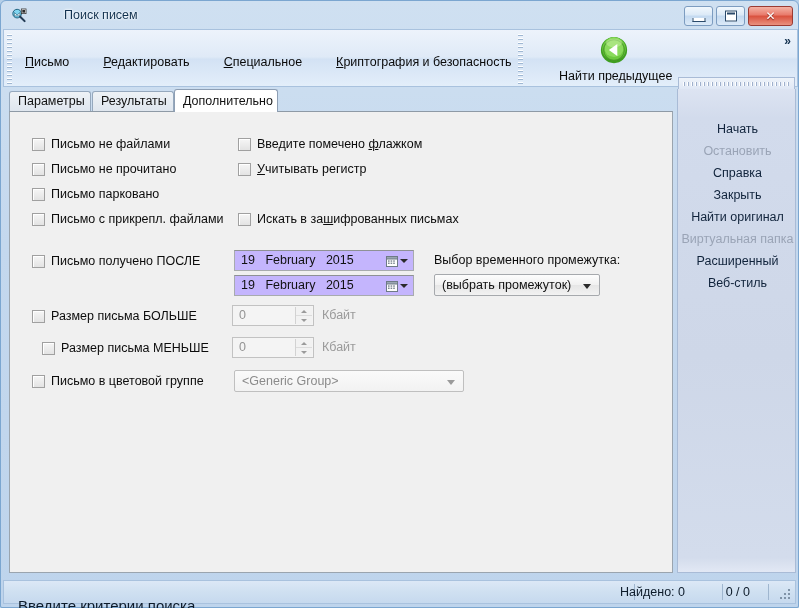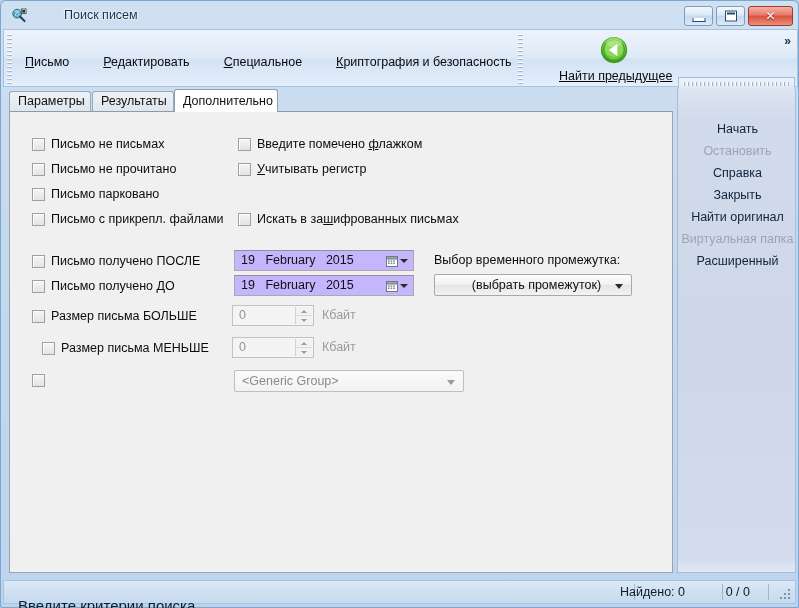--- a/index.html
+++ b/index.html
@@ -79,21 +79,21 @@
     position:absolute;left:514px;top:28px;width:283px;height:58px;
     background:linear-gradient(180deg,#edf3fb 0%,#dfeaf7 48%,#d3e2f4 52%,#e3eefa 100%);
     border:1px solid #a9c2de;border-left:none;
     box-sizing:border-box;
   }
   .tbtn{
     position:absolute;left:44px;top:3px;width:110px;height:52px;
     text-align:center;cursor:default;
   }
   .tbtn .ico{margin:2px auto 0;width:30px;height:30px;}
-  .tbtn .lbl{font-size:12.5px;color:#0a0a0a;margin-top:1px;white-space:nowrap;text-decoration:underline;}
+  .tbtn .lbl{font-size:12.5px;color:#0a0a0a;margin-top:1px;white-space:nowrap;}
   .overflow{
     position:absolute;right:6px;top:4px;font-size:12px;font-weight:bold;color:#12314f;cursor:default;
   }
   
   .tabstrip{
     position:absolute;left:8px;top:88px;width:664px;height:22px;
   }
   .tab{
     position:absolute;top:2px;height:20px;box-sizing:border-box;
     border:1px solid #95a8bd;border-bottom:none;border-radius:3px 3px 0 0;
@@ -274,21 +274,21 @@
   <div class="tabstrip">
     <div class="tab" style="left:0px;width:82px;">Параметры</div>
     <div class="tab" style="left:83px;width:82px;">Результаты</div>
     <div class="tab active" style="left:165px;width:104px;">Дополнительно</div>
   </div>
 
   <div class="content">
 
     <div class="cb-row" style="left:22px;top:25px;">
       <span class="cbx"></span>
-      <span class="cb-lab">Письмо не письмах</span>
+      <span class="cb-lab">Письмо не файлами</span>
     </div>
     <div class="cb-row" style="left:22px;top:50px;">
       <span class="cbx"></span>
       <span class="cb-lab">Письмо не прочитано</span>
     </div>
     <div class="cb-row" style="left:22px;top:75px;">
       <span class="cbx"></span>
       <span class="cb-lab">Письмо парковано</span>
     </div>
     <div class="cb-row" style="left:22px;top:100px;">
@@ -329,24 +329,20 @@
               <rect x="7.2" y="5.4" width="1.6" height="1.3"></rect>
             <rect x="2" y="7.6" width="1.6" height="1.3"></rect>
               <rect x="4.6" y="7.6" width="1.6" height="1.3"></rect>
               <rect x="7.2" y="7.6" width="1.6" height="1.3"></rect>
           </g>
         </svg>
         <span class="mini-caret"></span>
       </div>
     </div>
 
-    <div class="cb-row" style="left:22px;top:167px;">
-      <span class="cbx"></span>
-      <span class="cb-lab">Письмо получено ДО</span>
-    </div>
     <div class="datefield" style="left:224px;top:163px;">
       <div class="dparts">
         <span>19</span>
         <span>February</span>
         <span>2015</span>
       </div>
       <div class="cal-btn">
         <svg class="cal-ico" viewBox="0 0 12 12">
           <rect x="0.5" y="1.5" width="11" height="10" fill="#fdfdfd" stroke="#6e7a86" stroke-width="1"></rect>
           <rect x="0.5" y="1.5" width="11" height="2.5" fill="#9aa6b2" stroke="#6e7a86" stroke-width="1"></rect>
@@ -357,21 +353,21 @@
             <rect x="2" y="7.6" width="1.6" height="1.3"></rect>
               <rect x="4.6" y="7.6" width="1.6" height="1.3"></rect>
               <rect x="7.2" y="7.6" width="1.6" height="1.3"></rect>
           </g>
         </svg>
         <span class="mini-caret"></span>
       </div>
     </div>
 
     <div class="field-label" style="left:424px;top:141px;">Выбор временного промежутка:</div>
-    <div class="combo" style="left:424px;top:162px;width:198px;text-align:center;">
+    <div class="combo" style="left:424px;top:162px;width:166px;">
       <span>(выбрать промежуток)</span>
       <span class="caret"></span>
     </div>
 
     <div class="cb-row" style="left:22px;top:197px;">
       <span class="cbx"></span>
       <span class="cb-lab">Размер письма БОЛЬШЕ</span>
     </div>
     <div class="spin" style="left:222px;top:193px;">
       <span class="val">0</span>
@@ -398,38 +394,40 @@
           </div>
         <div>
             <span class="ar-d"></span>
           </div>
       </div>
     </div>
     <div class="unit" style="left:312px;top:228px;">Кбайт</div>
 
     <div class="cb-row" style="left:22px;top:262px;">
       <span class="cbx"></span>
+      <span class="cb-lab">Письмо в цветовой группе</span>
     </div>
     <div class="combo disabled" style="left:224px;top:258px;width:230px;">
       <span>&lt;Generic Group&gt;</span>
       <span class="caret"></span>
     </div>
   </div>
 
   <div class="sidebar">
     <div class="sb-top">
       <div class="sb-grip"></div>
     </div>
     <div class="sb-item" style="top:30px;">Начать</div>
     <div class="sb-item disabled" style="top:52px;">Остановить</div>
     <div class="sb-item" style="top:74px;">Справка</div>
     <div class="sb-item" style="top:96px;">Закрыть</div>
     <div class="sb-item" style="top:118px;">Найти оригинал</div>
     <div class="sb-item disabled" style="top:140px;">Виртуальная папка</div>
     <div class="sb-item" style="top:162px;">Расширенный</div>
+    <div class="sb-item" style="top:184px;">Веб-стиль</div>
   </div>
 
   <div class="statusbar">
     <div class="st-text">Введите критерии поиска</div>
     <div class="st-sep" style="right:160px;"></div>
     <div class="st-found">Найдено: 0</div>
     <div class="st-sep" style="right:72px;"></div>
     <div class="st-page">0 / 0</div>
     <div class="st-sep" style="right:26px;"></div>
     <div class="resize-grip"></div>

